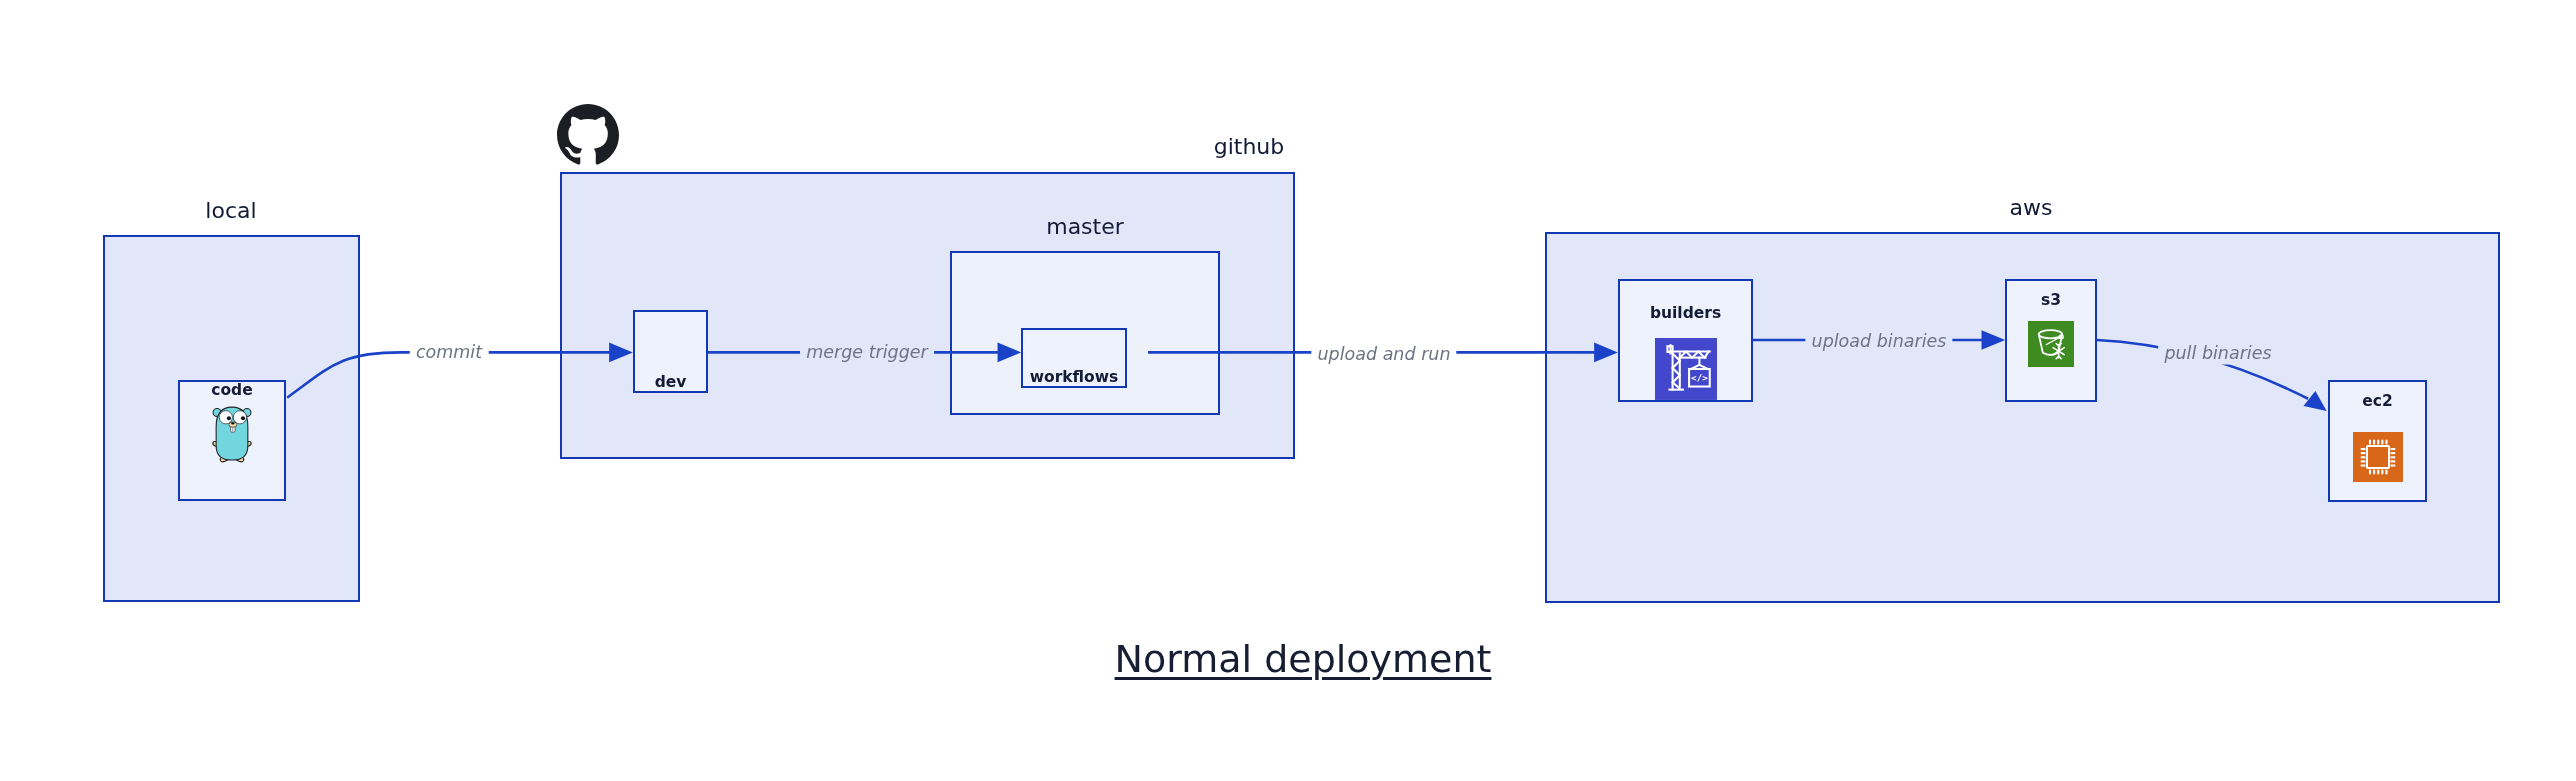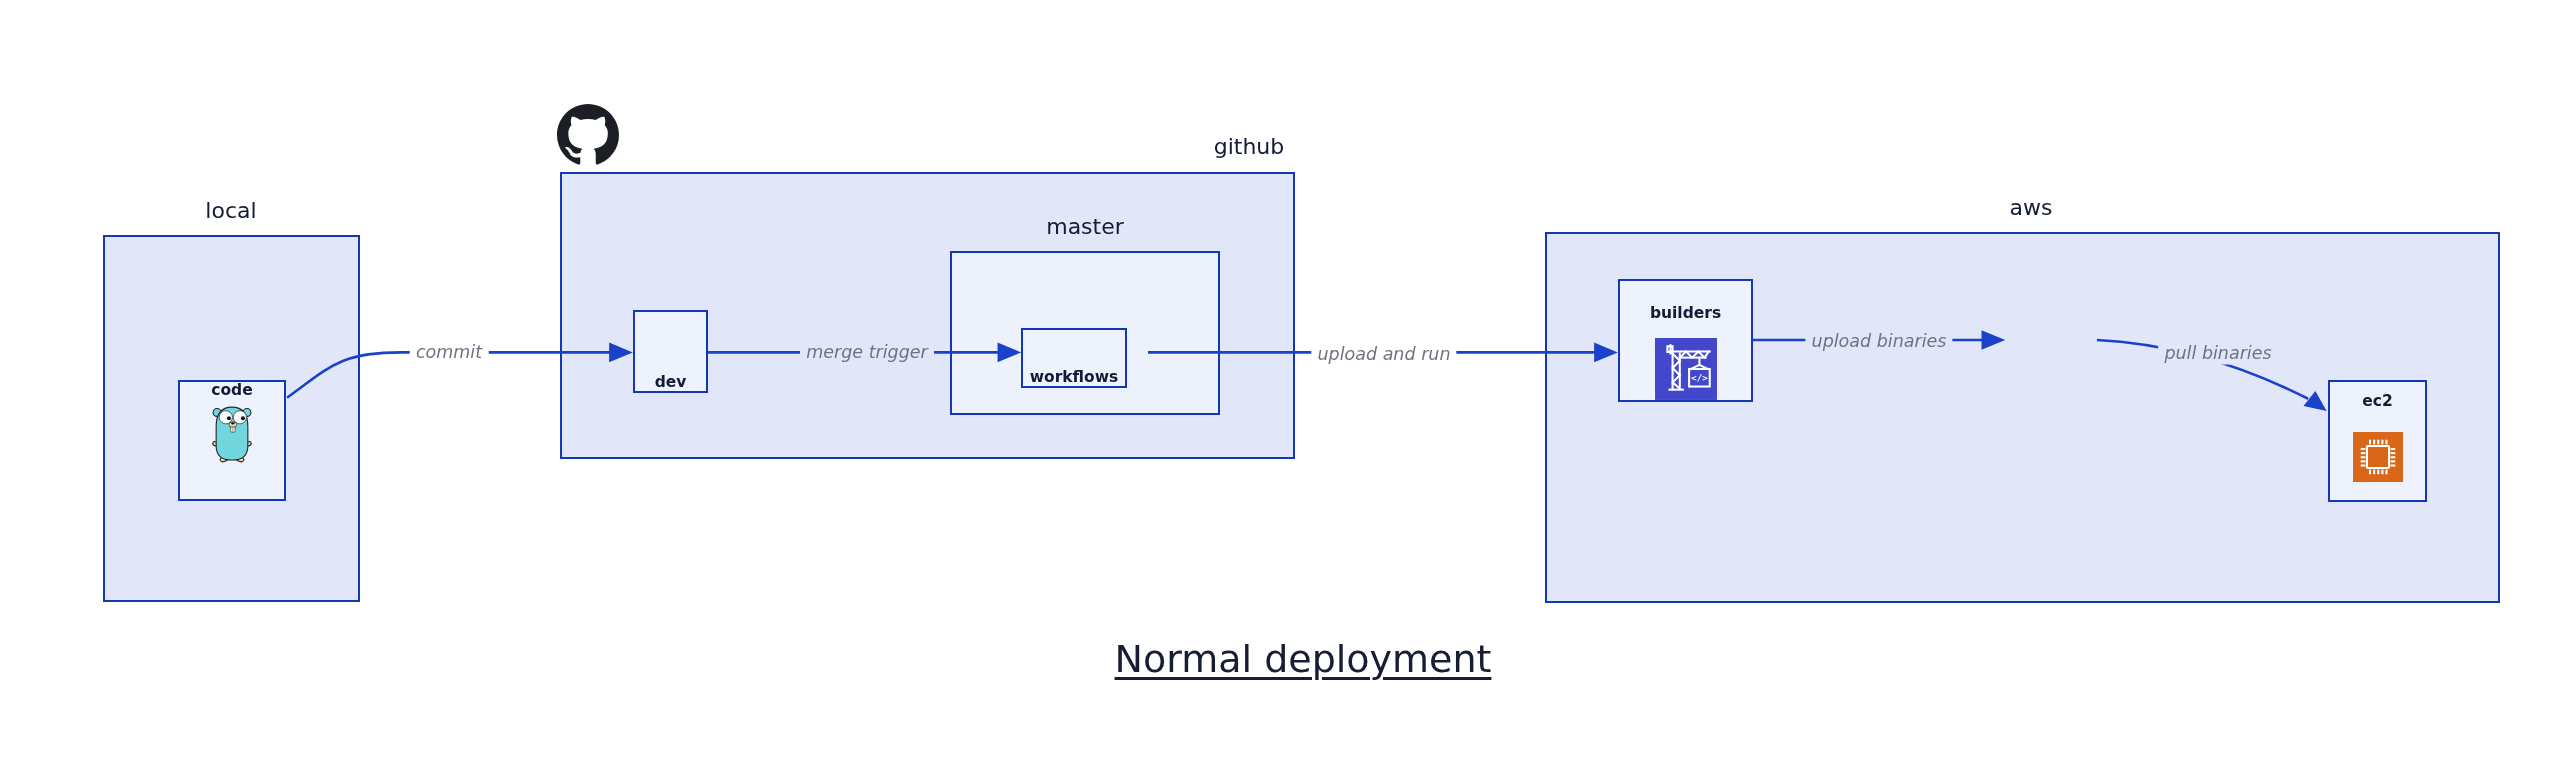--- a/index.html
+++ b/index.html
@@ -120,20 +120,41 @@
         <line x1="48" y1="38" x2="98" y2="38"></line>
         <path d="M48 38 L60 26 L72 38 L84 26 L96 38 L104 26"></path>
         <line x1="86" y1="38" x2="86" y2="52"></line>
         <path d="M70 60 L86 52 L102 60"></path>
         <rect x="66" y="60" width="40" height="34"></rect>
       </g>
       <text x="86" y="83" text-anchor="middle" font-size="18" font-weight="bold" fill="#ffffff" font-family="DejaVu Sans Mono, monospace">&lt;/&gt;</text>
     </svg>
   </div>
 
+  <div class="node" style="left:2005px;top:279px;width:92px;height:123px;padding-top:11.3px;gap:11.3px;">
+    <div class="node-label">s3</div>
+    <svg class="icon" width="46" height="46" viewBox="0 0 90 90">
+      <rect x="0" y="0" width="90" height="90" fill="var(--s3-icon-bg,#3e8b21)"></rect>
+      <g stroke="#ffffff" fill="none" stroke-linecap="round">
+        <ellipse cx="44" cy="26" rx="23" ry="8" stroke-width="3.5"></ellipse>
+        <path d="M21 26 L29 62 Q44 71 59 62 L67 26" stroke-width="3.5"></path>
+        <line x1="36" y1="46" x2="64" y2="31" stroke-width="2.5"></line>
+        <circle cx="65" cy="31" r="4" stroke-width="2.5"></circle>
+        <g stroke-width="3">
+          <line x1="60" y1="46" x2="60" y2="72"></line>
+          <line x1="49" y1="52" x2="71" y2="66"></line>
+          <line x1="71" y1="52" x2="49" y2="66"></line>
+          <line x1="55" y1="44" x2="60" y2="49"></line>
+            <line x1="65" y1="44" x2="60" y2="49"></line>
+          <line x1="55" y1="74" x2="60" y2="69"></line>
+            <line x1="65" y1="74" x2="60" y2="69"></line>
+        </g>
+      </g>
+    </svg>
+  </div>
 
   <div class="node" style="left:2328px;top:380px;width:99px;height:122px;padding-top:11.3px;gap:22px;">
     <div class="node-label">ec2</div>
     <svg class="icon" width="50" height="50" viewBox="0 0 97 97">
       <rect x="0" y="0" width="97" height="97" fill="var(--ec2-icon-bg,#d9671a)"></rect>
       <rect x="27" y="27" width="43" height="43" rx="2" fill="none" stroke="#ffffff" stroke-width="4"></rect>
       <g fill="#ffffff">
         <rect x="31" y="15" width="4" height="9"></rect>
           <rect x="39" y="15" width="4" height="9"></rect>
           <rect x="47" y="15" width="4" height="9"></rect>

